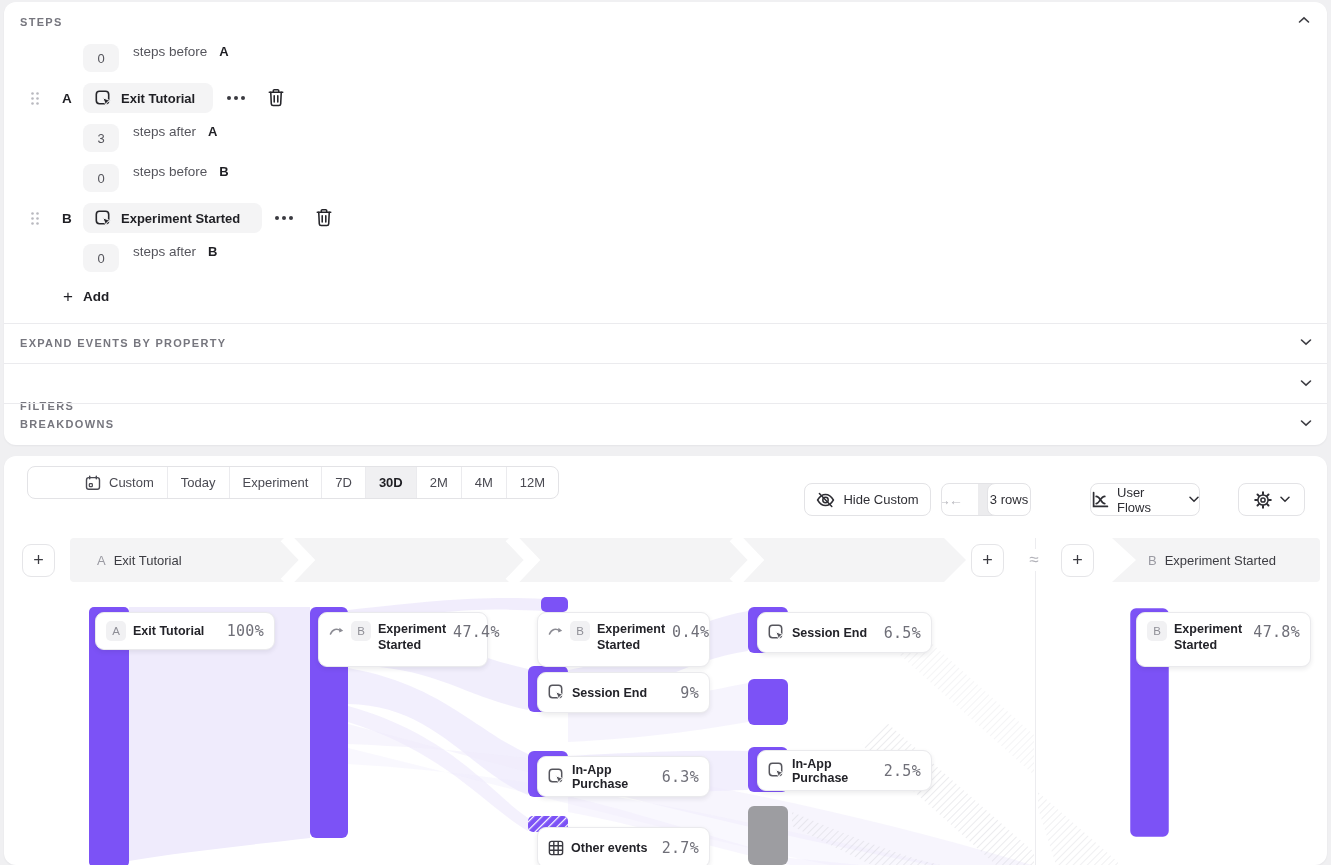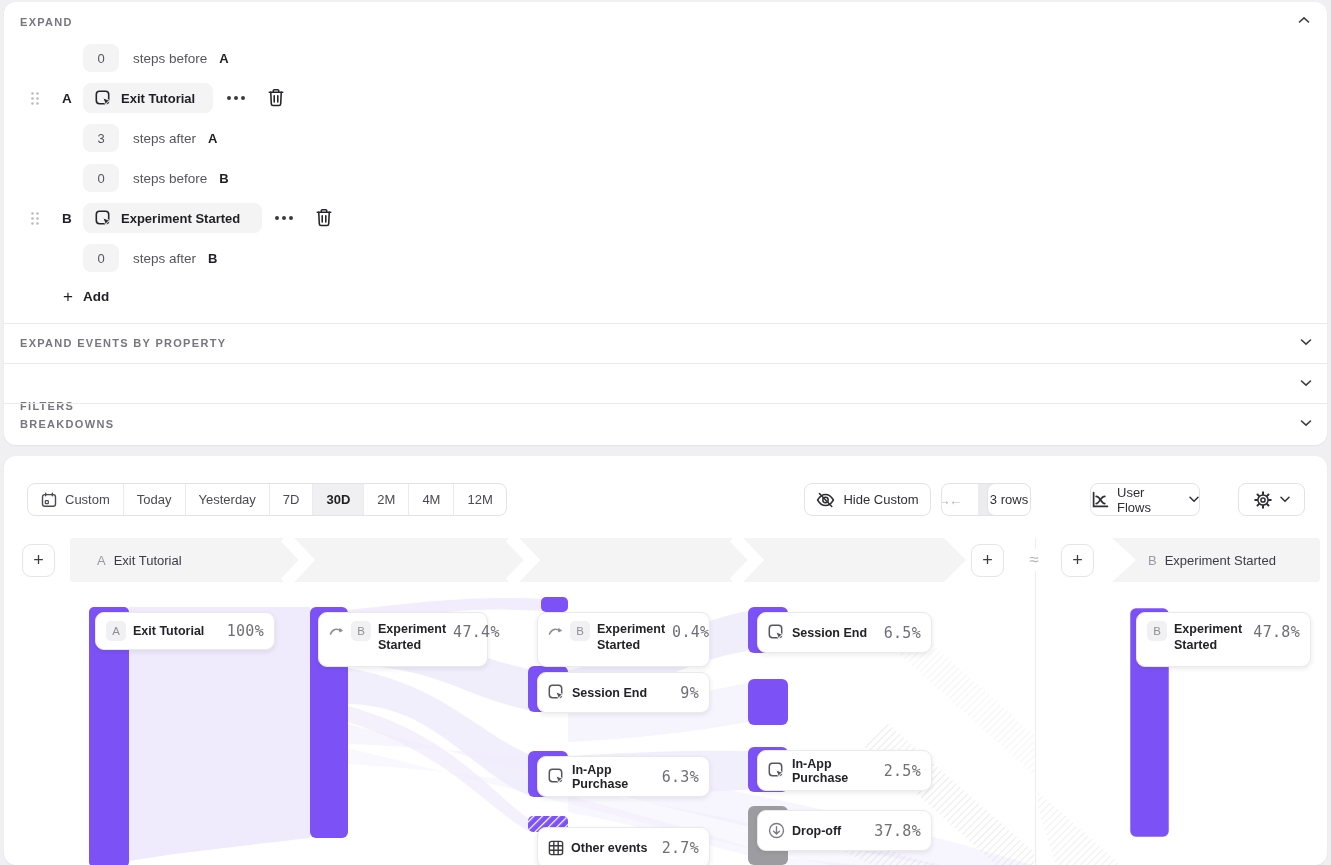--- a/index.html
+++ b/index.html
@@ -5,21 +5,21 @@
   html,body{margin:0;padding:0;}
   body{width:1331px;height:865px;overflow:hidden;background:#f0f0f2;
        font-family:"Liberation Sans",sans-serif;color:#26262b;}
   #app{position:relative;width:1331px;height:865px;}
   .card{position:absolute;background:#fff;border-radius:12px;box-shadow:0 1px 2px rgba(25,25,35,.05);}
   .abs{position:absolute;}
   
   .sec-label{font-size:11px;font-weight:700;letter-spacing:1.3px;color:#76767e;}
   .count-box{position:absolute;width:36px;height:28px;background:#f4f4f5;border-radius:8px;
              display:flex;align-items:center;justify-content:center;font-size:13px;color:#55555c;}
-  .count-lbl{position:absolute;display:flex;align-items:center;gap:12px;font-size:13.5px;color:#55555c;height:28px;}
+  .count-lbl{position:absolute;display:flex;align-items:flex-start;gap:12px;font-size:13.5px;color:#55555c;height:28px;}
   .count-lbl b{color:#1f1f24;font-size:13px;}
   .step-letter{position:absolute;font-size:13.5px;font-weight:700;color:#1f1f24;}
   .event-btn{position:absolute;height:30px;background:#f4f4f5;border-radius:8px;display:flex;
              align-items:center;gap:9px;padding:0 12px;box-sizing:border-box;cursor:pointer;}
   .event-btn .lbl{font-size:13px;font-weight:700;color:#1f1f24;white-space:nowrap;}
   .iconbtn{display:flex;align-items:center;justify-content:center;cursor:pointer;}
   .divider{position:absolute;left:4px;width:1323px;height:1px;background:#ebebee;}
   .add-row{position:absolute;display:flex;align-items:center;gap:10px;cursor:pointer;}
   .add-row .plus{font-size:17px;font-weight:400;color:#1f1f24;line-height:1;}
   .add-row .txt{font-size:13.5px;font-weight:700;color:#1f1f24;}
@@ -56,21 +56,21 @@
   .approx{position:absolute;left:1022px;top:549px;width:24px;text-align:center;font-size:17px;
           color:#b2b2b9;background:#fff;line-height:22px;}
 </style>
 </head>
 <body>
 
 <div id="app">
 
   <div class="card" style="left:4px;top:2px;width:1323px;height:443px;"></div>
 
-  <div class="abs sec-label" style="left:20px;top:16px;">EXPAND</div>
+  <div class="abs sec-label" style="left:20px;top:16px;">STEPS</div>
   <div class="abs iconbtn" style="left:1298px;top:16px;">
     <svg width="12" height="8" viewBox="0 0 12 8">
         <path d="M1.5 6 L6 1.8 L10.5 6" fill="none" stroke="#3c3c42" stroke-width="1.6" stroke-linecap="round"></path>
       </svg>
   </div>
 
   <div class="count-box" style="left:83px;top:44px;">0</div>
   <div class="count-lbl" style="left:133px;top:44px;">
     <span>steps before</span>
       <b>A</b>
@@ -200,38 +200,38 @@
   <div class="divider" style="top:403px;"></div>
   <div class="abs sec-label" style="left:20px;top:418px;">BREAKDOWNS</div>
   <div class="abs iconbtn" style="left:1300px;top:419px;">
     <svg width="12" height="8" viewBox="0 0 12 8">
         <path d="M1.5 2 L6 6.2 L10.5 2" fill="none" stroke="#3c3c42" stroke-width="1.6" stroke-linecap="round"></path>
       </svg>
   </div>
 
   <div class="card" style="left:4px;top:456px;width:1323px;height:409px;"></div>
 
-  <div class="dategroup" style="left:27px;top:483px;">
+  <div class="dategroup" style="left:27px;top:466px;padding-left:44px;">
     <div class="seg">
       <span class="iconbtn">
         <svg width="16" height="16" viewBox="0 0 17 17">
             <g fill="none" stroke="#4a4a52" stroke-width="1.5" stroke-linecap="round">
               <rect x="1.6" y="2.8" width="13.8" height="12.4" rx="2.4"></rect>
               <path d="M5 1.2 v2.8 M12 1.2 v2.8"></path>
               <rect x="4.6" y="9.2" width="3.2" height="3.2" rx=".8" stroke-width="1.3"></rect>
             </g>
           </svg>
       </span>
       <span>Custom</span>
     </div>
     <div class="seg">
         <span>Today</span>
       </div>
     <div class="seg">
-        <span>Yesterday</span>
+        <span>Experiment</span>
       </div>
     <div class="seg">
         <span>7D</span>
       </div>
     <div class="seg sel">
         <span>30D</span>
       </div>
     <div class="seg">
         <span>2M</span>
       </div>
@@ -454,32 +454,20 @@
     <span class="evicon">
       <svg width="17" height="17" viewBox="0 0 17 17">
           <rect x="1.3" y="1.3" width="12.4" height="12.4" rx="3.2" fill="none" stroke="#55555c" stroke-width="1.5"></rect>
           <path d="M7.8 7.8 L15.6 10.8 L12.2 12.1 L10.9 15.5 Z" fill="#55555c" stroke="#fff" stroke-width="1"></path>
         </svg>
     </span>
     <span class="nm">In-App Purchase</span>
     <span class="pct">2.5%</span>
   </div>
 
-  <div class="ncard" style="left:757px;top:810px;width:175px;height:41px;">
-    <span class="evicon">
-      <svg width="17" height="17" viewBox="0 0 17 17">
-          <g fill="none" stroke="#7c7c84" stroke-width="1.4" stroke-linecap="round">
-            <circle cx="8.5" cy="8.5" r="7"></circle>
-            <path d="M8.5 4.8 V11.6 M5.6 9.2 L8.5 12 L11.4 9.2"></path>
-          </g>
-        </svg>
-    </span>
-    <span class="nm">Drop-off</span>
-    <span class="pct">37.8%</span>
-  </div>
 
   <div class="ncard two" style="left:1136px;top:612px;width:175px;height:55px;">
     <span class="badge">B</span>
     <span class="nm">Experiment Started</span>
     <span class="pct">47.8%</span>
   </div>
 
 </div>
 
 </body></html>

